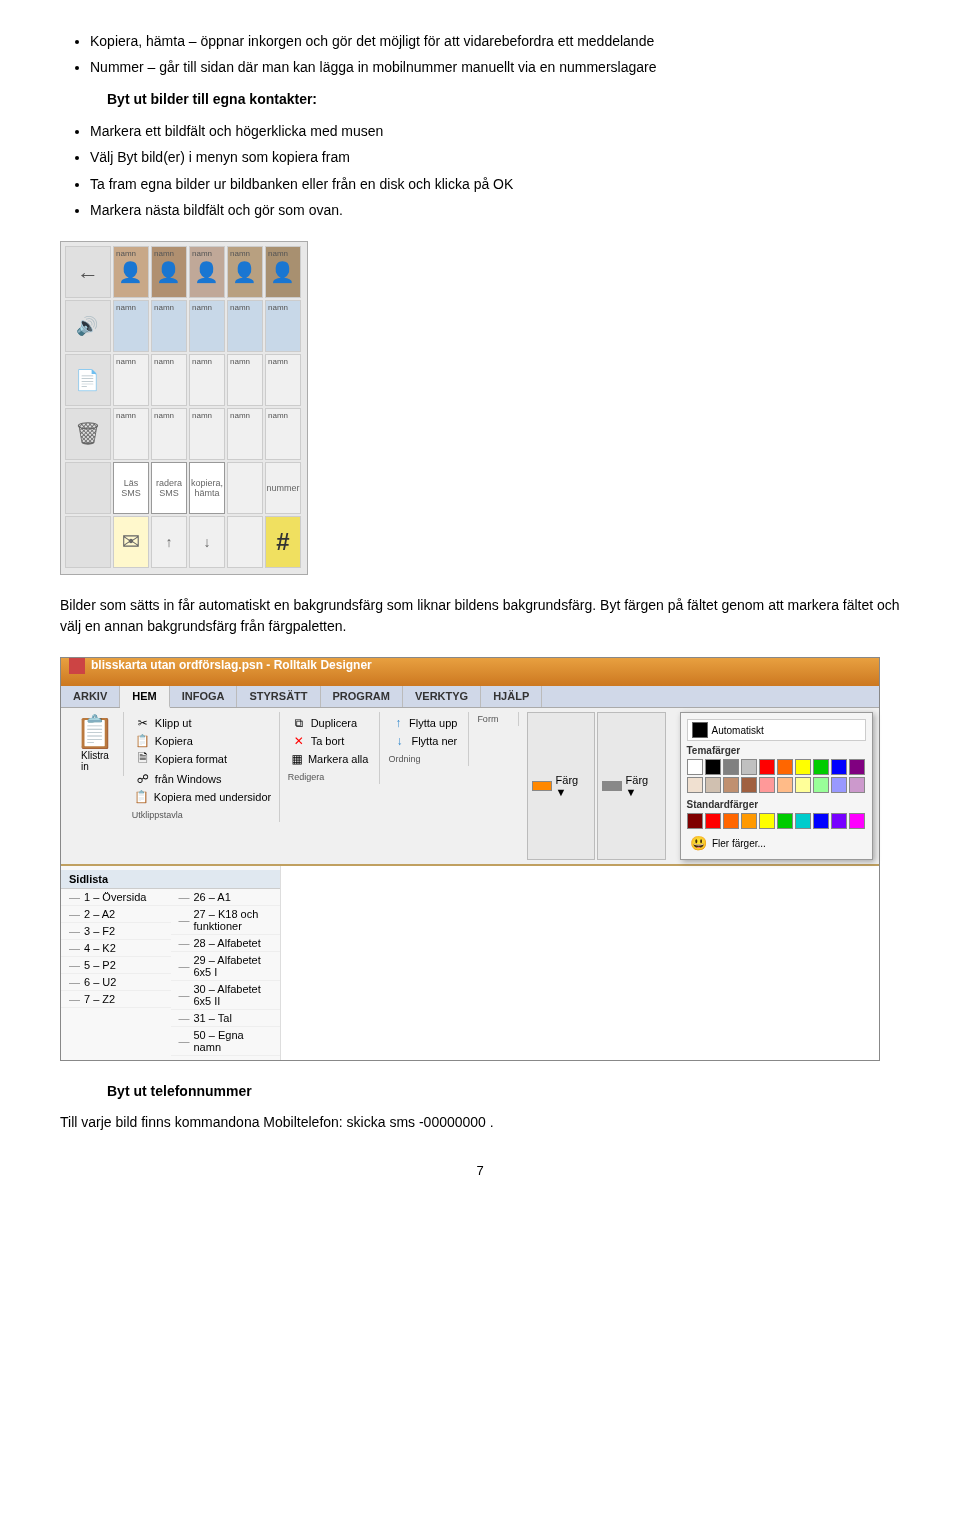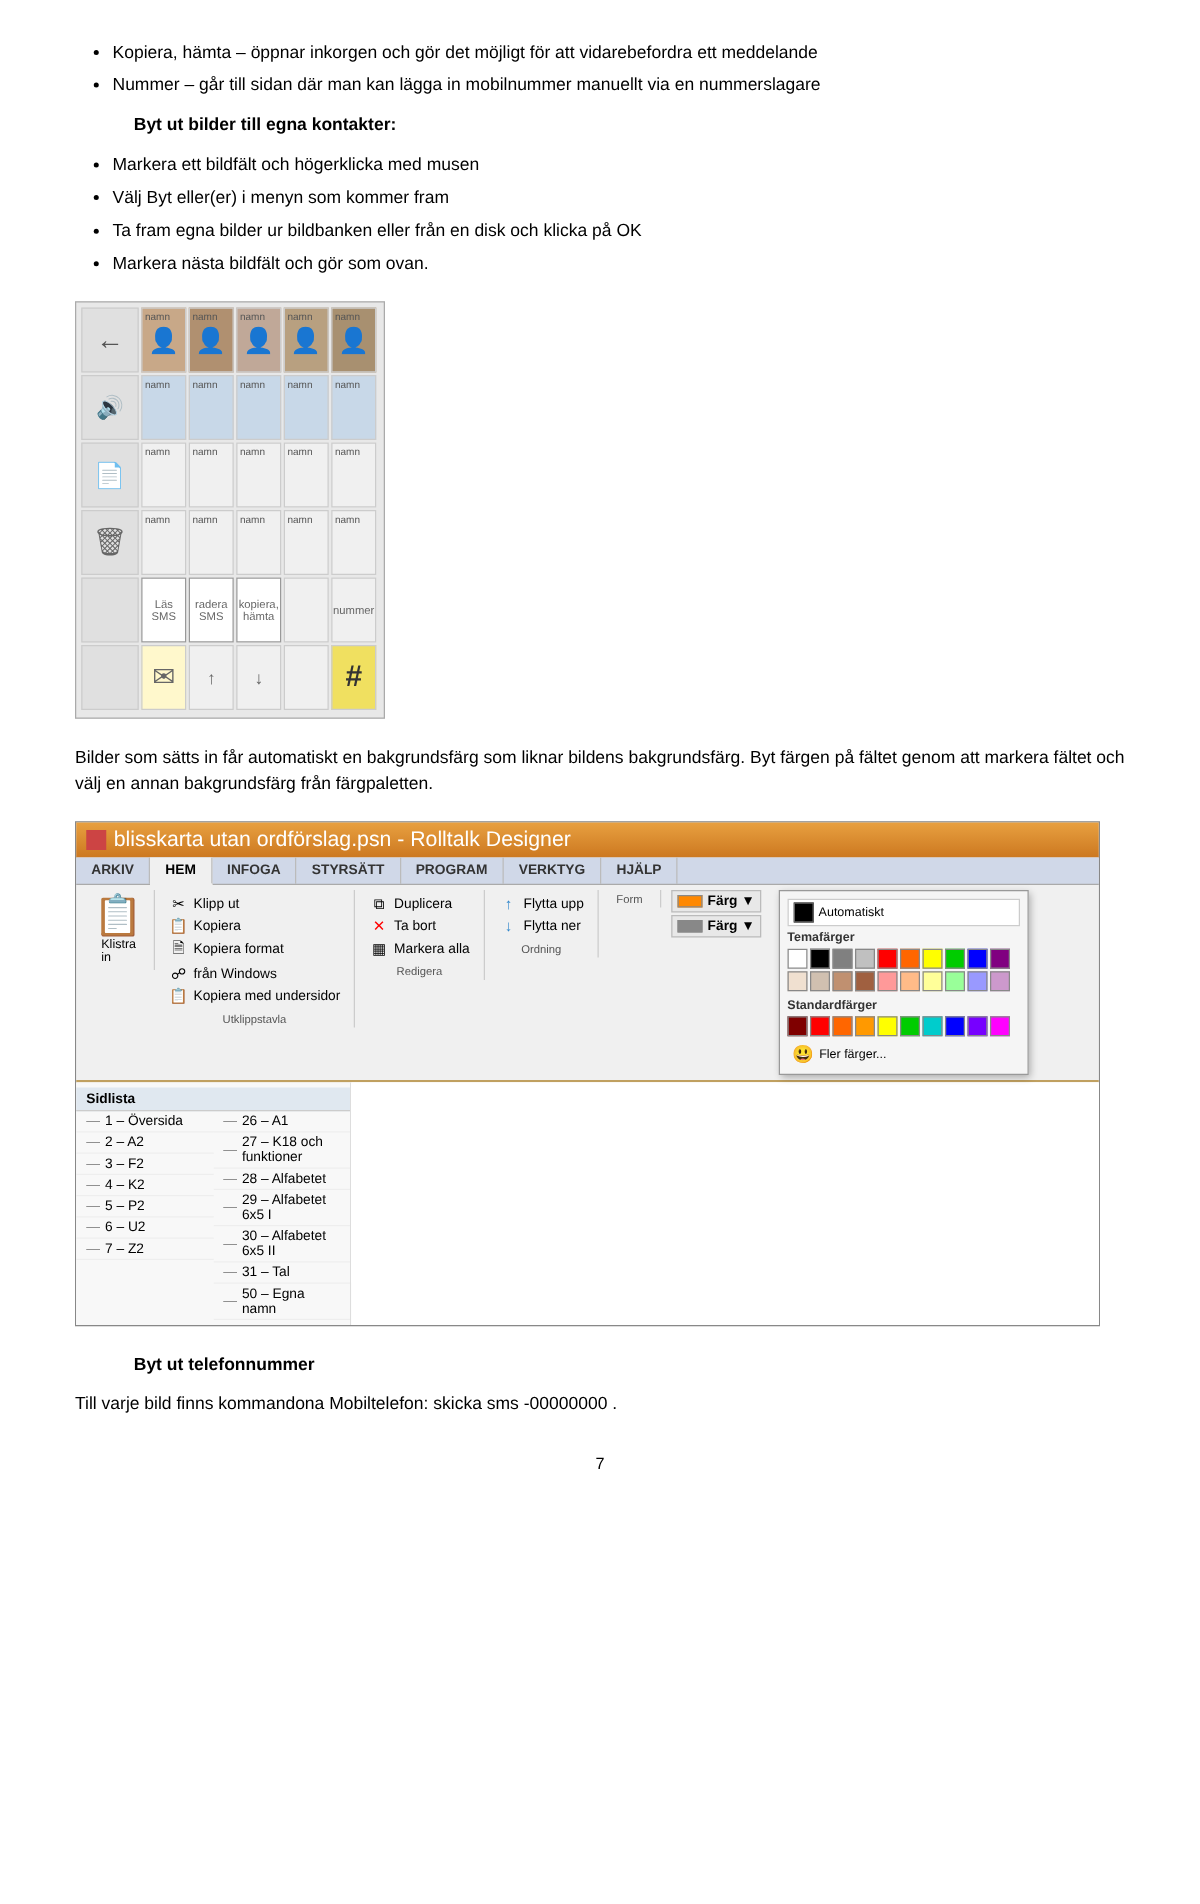--- a/index.html
+++ b/index.html
@@ -116,25 +116,24 @@
       border: 1px solid #888;
       margin: 10px 0 20px 0;
       font-family: 'Segoe UI', Arial, sans-serif;
       font-size: 12px;
       background: #f0f0f0;
     }
     .app-titlebar {
       background: linear-gradient(to bottom, #e8a040, #cc7820);
       height: 28px;
       display: flex;
-      align-items: center;
       padding: 0 8px;
       color: white;
-      font-size: 17px;
-      font-weight: normal;
+      font-size: 12px;
+      font-weight: bold;
     }
     .app-titlebar-icon {
       width: 16px;
       height: 16px;
       background: #cc4444;
       margin-right: 6px;
       display: inline-block;
     }
     .ribbon-tabs {
       display: flex;
@@ -169,21 +168,21 @@
       display: flex;
       flex-direction: column;
       border-right: 1px solid #ccc;
       padding: 2px 8px;
       min-width: 80px;
     }
     .ribbon-group:last-child { border-right: none; }
     .ribbon-group-label {
       font-size: 9px;
       color: #555;
-      text-align: center;
+      text-align: left;
       margin-top: 4px;
     }
     .ribbon-btn {
       display: flex;
       align-items: center;
       padding: 1px 3px;
       font-size: 11px;
       cursor: pointer;
       white-space: nowrap;
     }
@@ -288,24 +287,22 @@
       cursor: pointer;
     }
     .more-colors-icon {
       font-size: 14px;
       margin-right: 4px;
     }
 
     
     .farg-section {
       display: flex;
-      flex-direction: column;
       gap: 2px;
       padding: 0 4px;
-      font-weight: bold;
     }
     .farg-btn {
       display: flex;
       align-items: center;
       font-size: 11px;
       padding: 2px 4px;
       background: #e8e8e8;
       border: 1px solid #bbb;
       cursor: pointer;
     }
@@ -350,21 +347,21 @@
       <span>Nummer – går till sidan där man kan lägga in mobilnummer manuellt via en nummerslagare</span>
     </li>
   </ul>
 
   <p>
     <strong>Byt ut bilder till egna kontakter:</strong>
   </p>
 
   <ul>
     <li><span>Markera ett bildfält och högerklicka med musen</span></li>
-    <li><span>Välj  Byt eller(er)  i menyn som kommer fram</span></li>
+    <li><span>Välj  Byt bild(er)  i menyn som kopiera fram</span></li>
     <li><span>Ta fram egna bilder ur bildbanken eller från en disk och klicka på  OK</span></li>
     <li><span>Markera nästa bildfält och gör som ovan.</span></li>
   </ul>
 
   <div class="contact-grid-container">
     <div class="contact-grid">
 
       <div class="grid-row">
         <div class="grid-cell icon-cell">
           <span class="icon-back">←</span>

